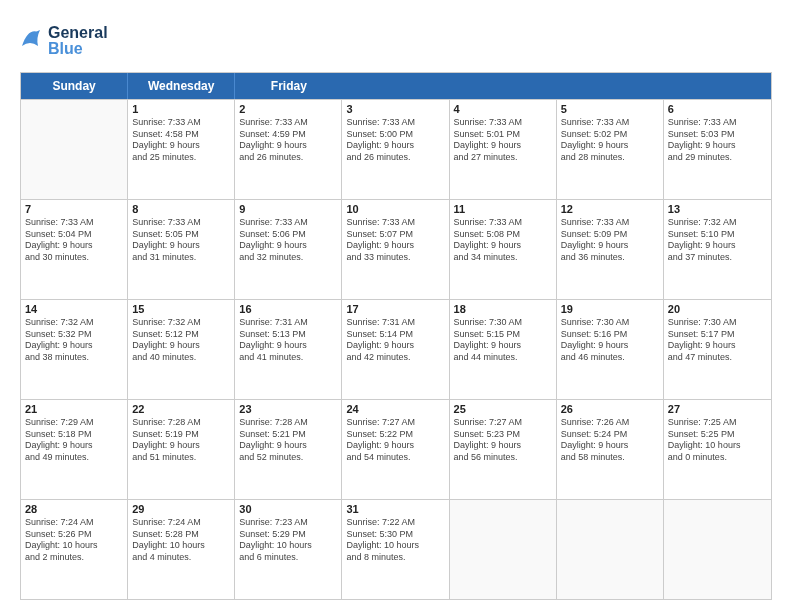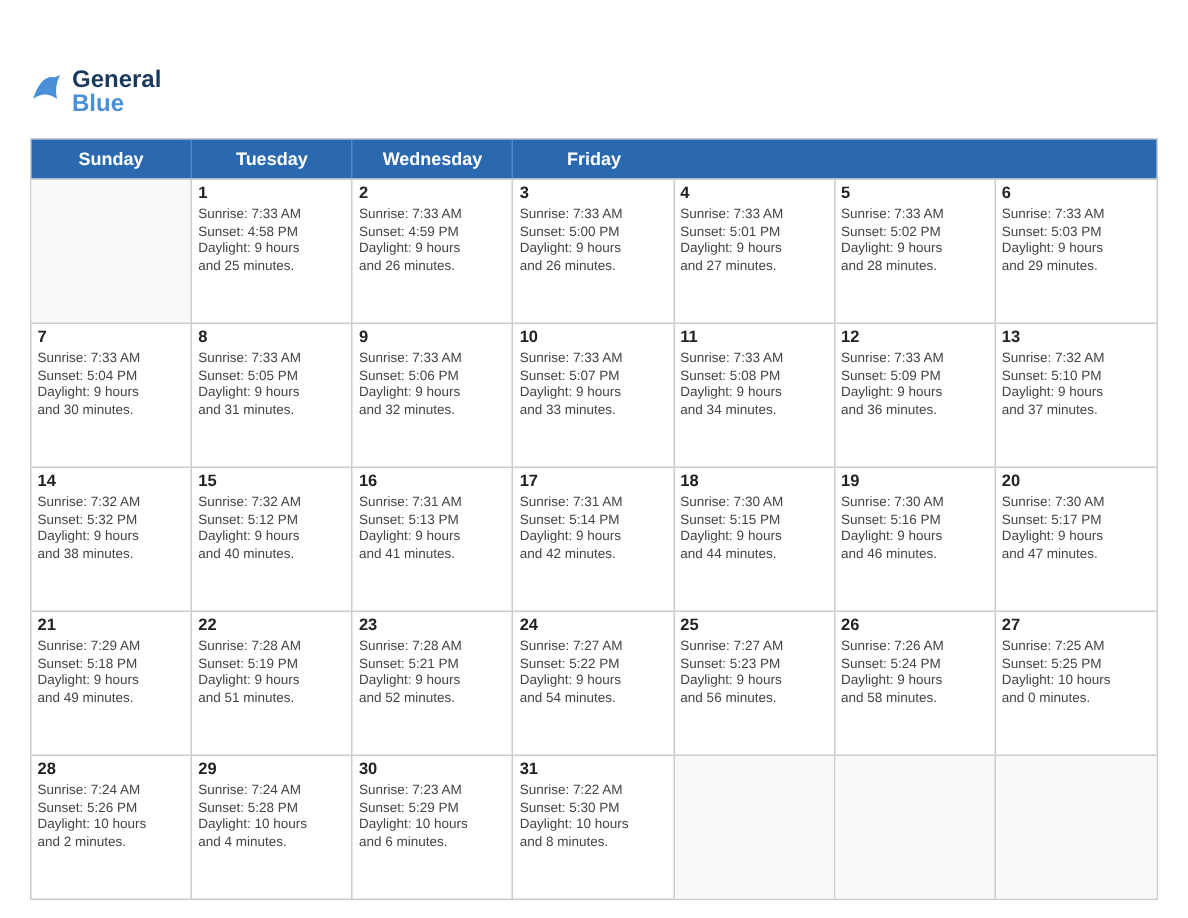--- a/index.html
+++ b/index.html
@@ -25,21 +25,20 @@
     }
     .logo {
       display: flex;
       flex-direction: column;
       align-items: flex-start;
     }
     .logo-wrapper {
       display: flex;
       align-items: flex-end;
       gap: 4px;
-      margin-top: 20px;
     }
     .title-block {
       text-align: right;
     }
     .month-title {
       font-size: 36px;
       font-weight: bold;
       color: #1a1a1a;
     }
     .location {
@@ -118,21 +117,20 @@
     </div>
     <div class="title-block">
       <div class="month-title"></div>
       <div class="location"></div>
     </div>
   </div>
 
   <div class="calendar">
     <div class="cal-header">
     <div class="cal-header-cell">Sunday</div>
-        <div class="cal-header-cell">Tuesday</div>
         <div class="cal-header-cell">Wednesday</div>
         <div class="cal-header-cell">Friday</div>
       </div>
     <div class="cal-body">
     <div class="cal-row">
           <div class="cal-cell empty"></div>
           <div class="cal-cell">
             <span class="day-num">1</span>
             <span class="cell-line">Sunrise: 7:33 AM</span>
             <span class="cell-line">Sunset: 4:58 PM</span>

